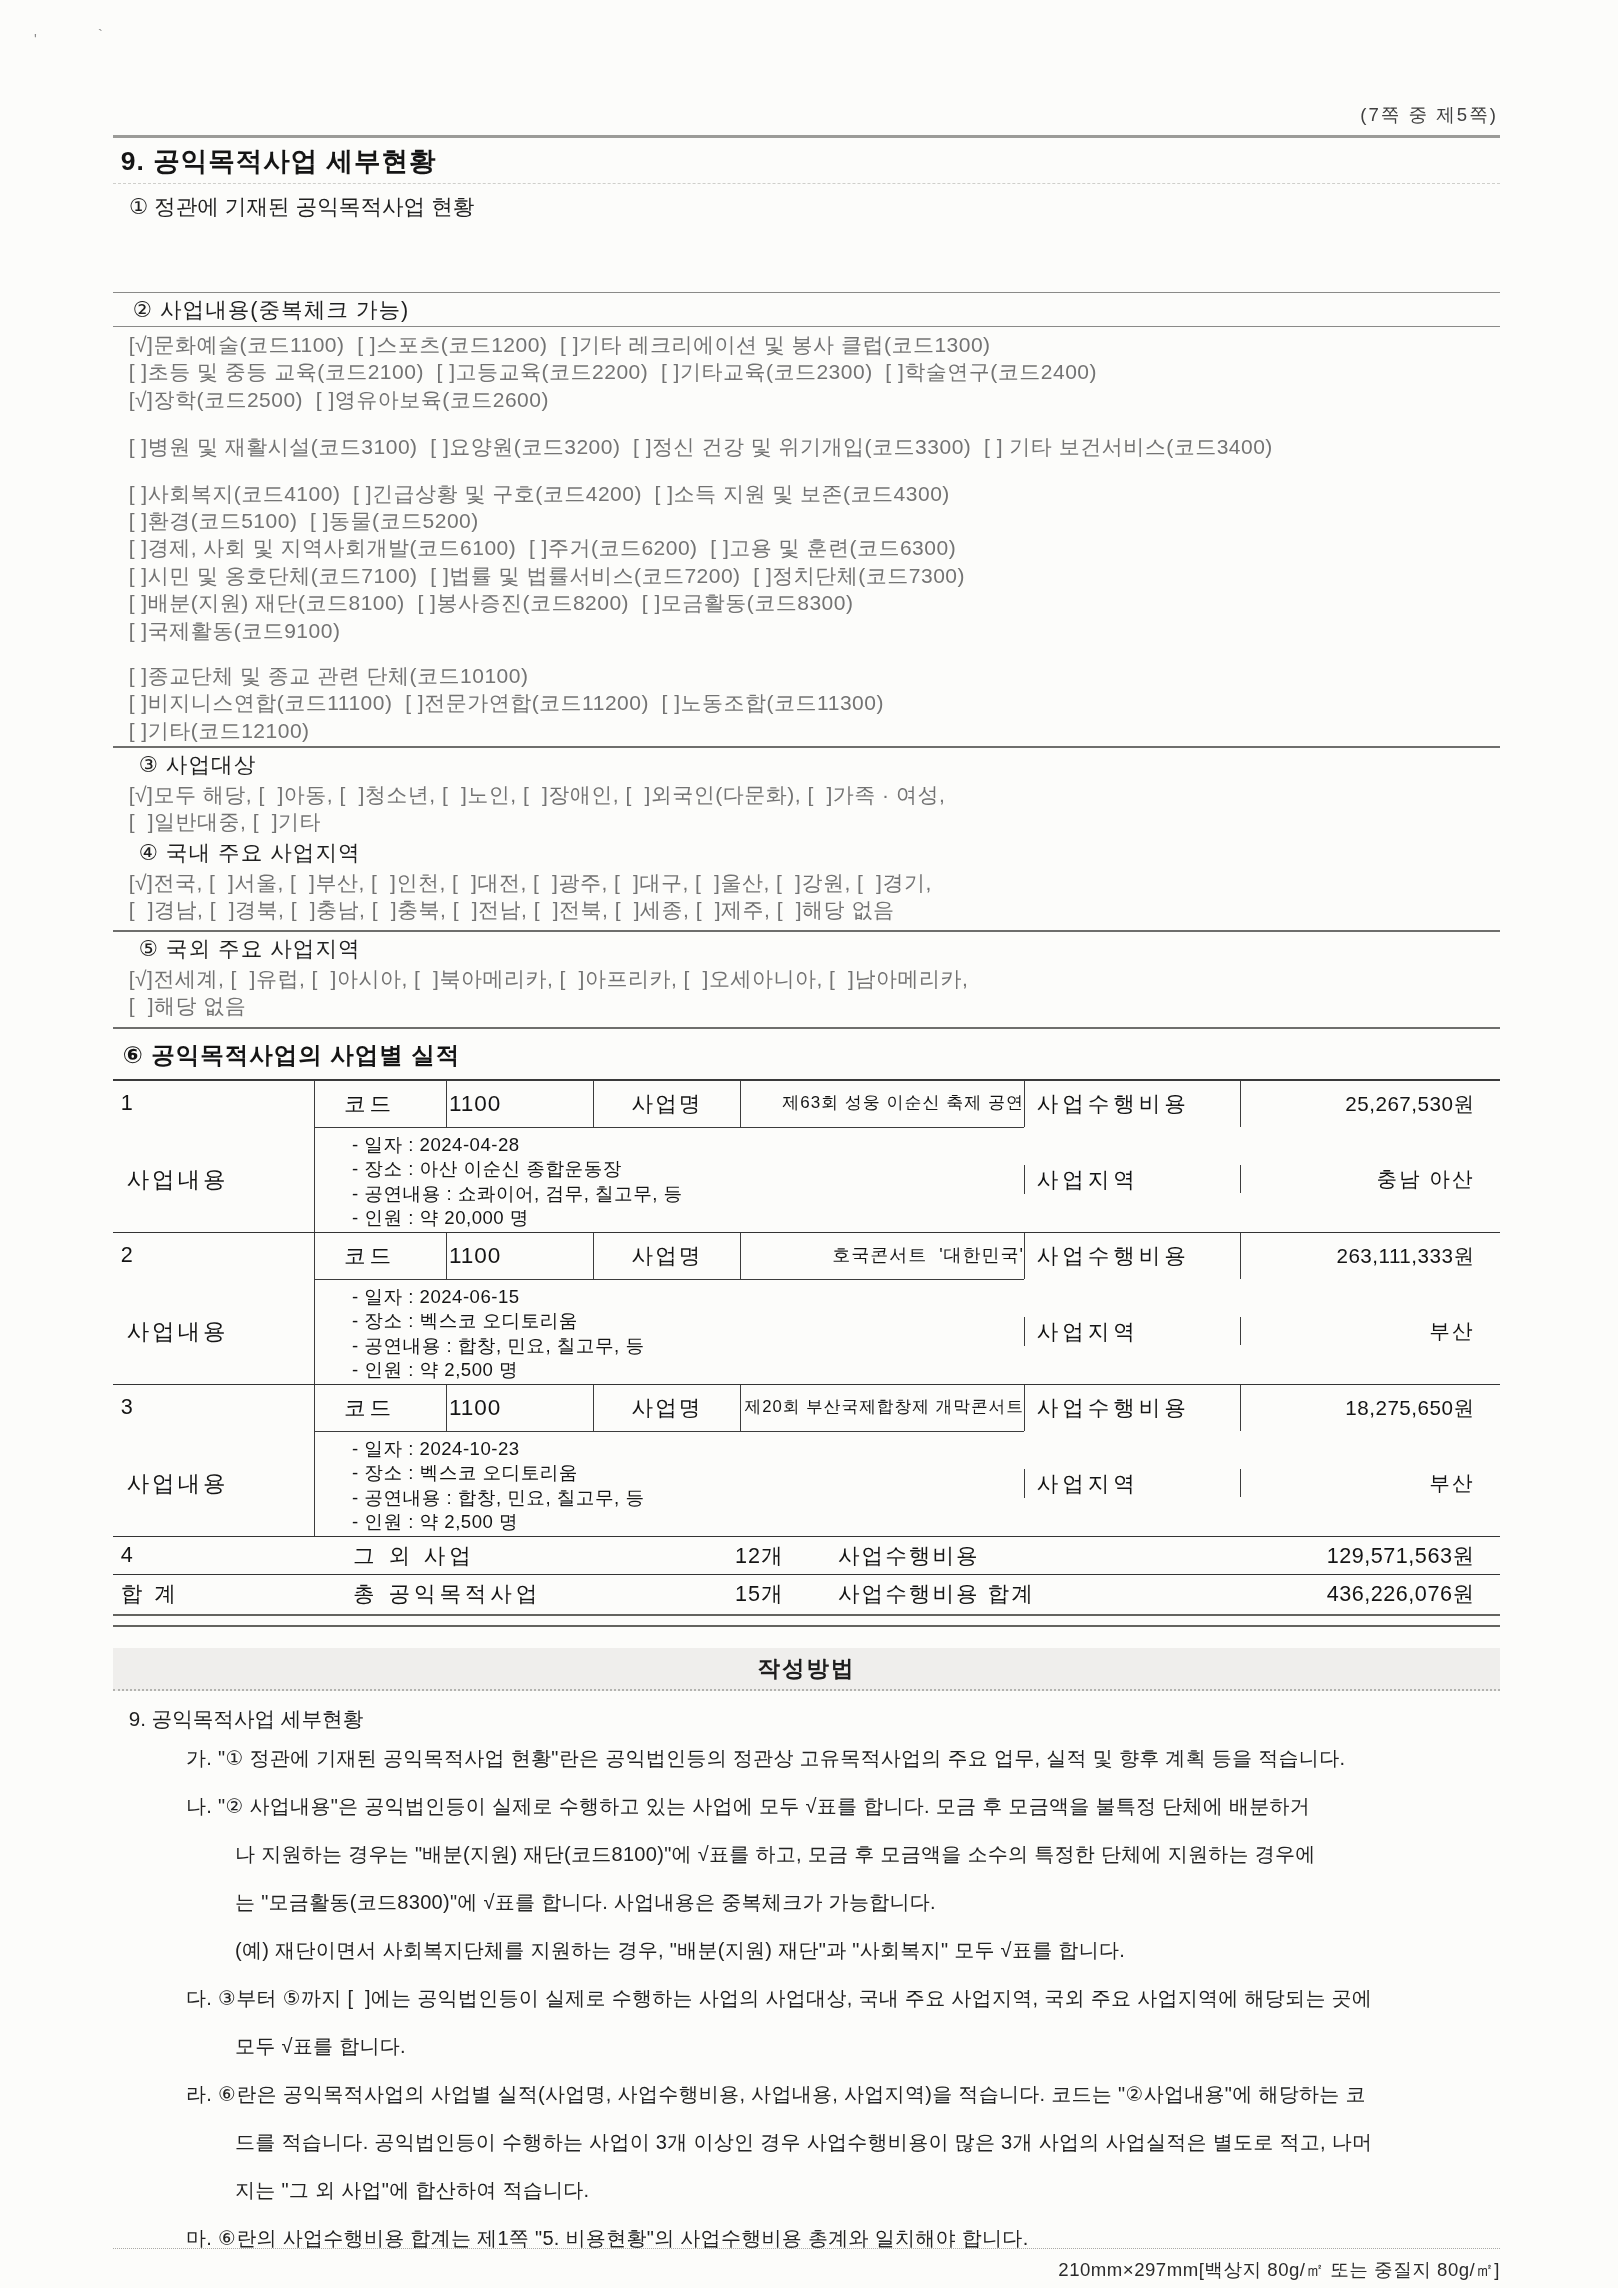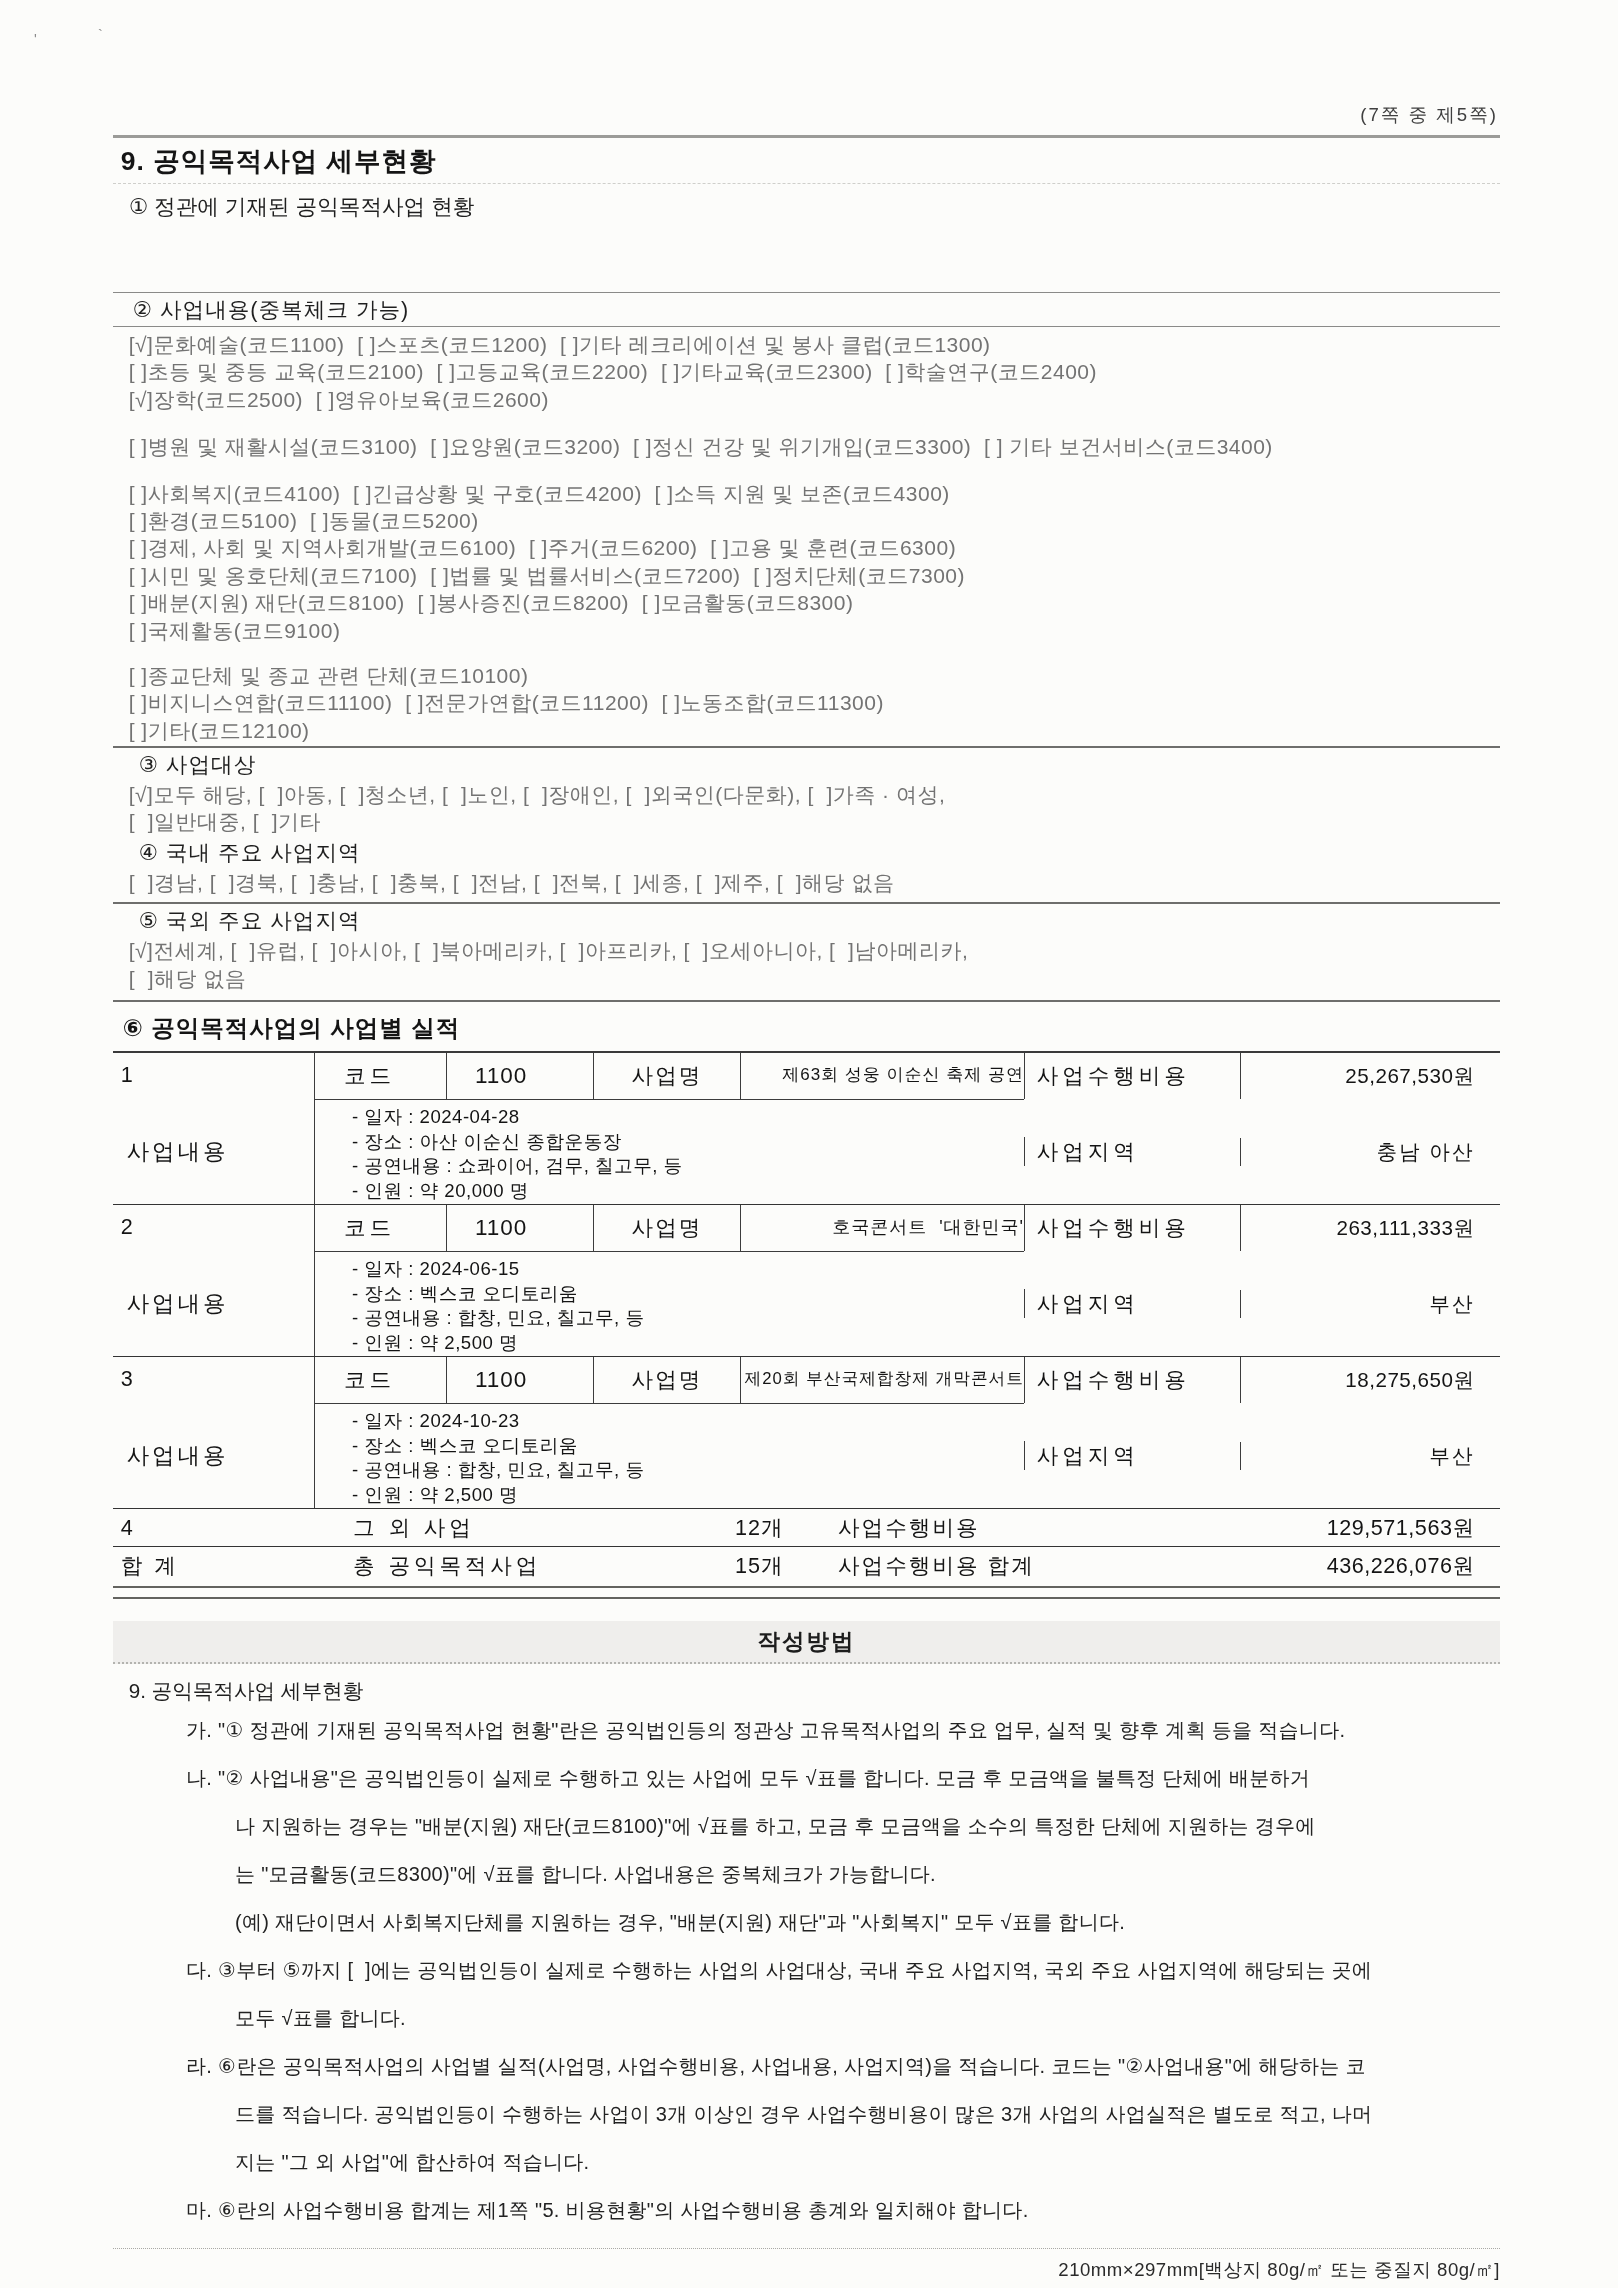--- a/index.html
+++ b/index.html
@@ -50,21 +50,21 @@
     grid-template-rows:46px 105px;
     grid-template-areas:
       "no codel codev namel namev costl costv"
       "detl det det det det regl regv";
   }
   .proj + .proj,.trow{border-top:1.5px solid #333;}
   .c{overflow:hidden;}
   .bl{border-left:1px solid #3c3c3c;}
   .a-no{grid-area:no;font-size:21.6px;line-height:43px;padding-left:7.8px;}
   .a-codel{grid-area:codel;font-size:21.6px;line-height:46px;padding-left:29px;letter-spacing:3.9px;}
-  .a-codev{grid-area:codev;font-size:22.5px;line-height:46px;padding-left:28px;letter-spacing:1px;}
+  .a-codev{grid-area:codev;font-size:22.5px;line-height:46px;padding-left:2px;letter-spacing:1px;}
   .a-namel{grid-area:namel;font-size:21.6px;line-height:46px;text-align:center;letter-spacing:2px;}
   .a-namev{grid-area:namev;font-size:18px;line-height:44px;text-align:right;letter-spacing:1px;white-space:pre;}
   .a-costl{grid-area:costl;font-size:21.6px;line-height:46px;padding-left:11.8px;letter-spacing:3.9px;}
   .a-costv{grid-area:costv;font-size:20.6px;line-height:46px;text-align:right;padding-right:25.5px;letter-spacing:0.5px;}
   .a-detl{grid-area:detl;font-size:22.5px;letter-spacing:2.9px;padding-left:13.7px;align-self:center;}
   .a-det{grid-area:det;border-top:1px solid #3c3c3c;padding:4.9px 0 0 37px;}
   .a-det div{font-size:18.6px;line-height:24.5px;letter-spacing:0.5px;white-space:pre;}
   .a-regl{grid-area:regl;font-size:21.6px;letter-spacing:3.9px;padding-left:11.8px;align-self:center;}
   .a-regv{grid-area:regv;font-size:20.6px;text-align:right;padding-right:25.5px;align-self:center;letter-spacing:2px;}
   .trow{
@@ -139,20 +139,21 @@
       <div class="cbline">[ ]종교단체 및 종교 관련 단체(코드10100)</div>
       <div class="cbline">[ ]비지니스연합(코드11100)  [ ]전문가연합(코드11200)  [ ]노동조합(코드11300)</div>
       <div class="cbline">[ ]기타(코드12100)</div>
     </div>
 
     <div class="rule"></div>
     <div class="sec-heading">③ 사업대상</div>
     <div class="cbline">[√]모두 해당, [  ]아동, [  ]청소년, [  ]노인, [  ]장애인, [  ]외국인(다문화), [  ]가족 · 여성,</div>
     <div class="cbline">[  ]일반대중, [  ]기타</div>
     <div class="sec-heading">④ 국내 주요 사업지역</div>
+    <div class="cbline">[√]전국, [  ]서울, [  ]부산, [  ]인천, [  ]대전, [  ]광주, [  ]대구, [  ]울산, [  ]강원, [  ]경기,</div>
     <div class="cbline">[  ]경남, [  ]경북, [  ]충남, [  ]충북, [  ]전남, [  ]전북, [  ]세종, [  ]제주, [  ]해당 없음</div>
 
     <div class="rule" style="margin-top:5.9px;"></div>
     <div class="sec-heading">⑤ 국외 주요 사업지역</div>
     <div class="cbline">[√]전세계, [  ]유럽, [  ]아시아, [  ]북아메리카, [  ]아프리카, [  ]오세아니아, [  ]남아메리카,</div>
     <div class="cbline">[  ]해당 없음</div>
 
     <div class="rule" style="margin-top:7.8px;"></div>
     <div class="perf-heading">⑥ 공익목적사업의 사업별 실적</div>
 

